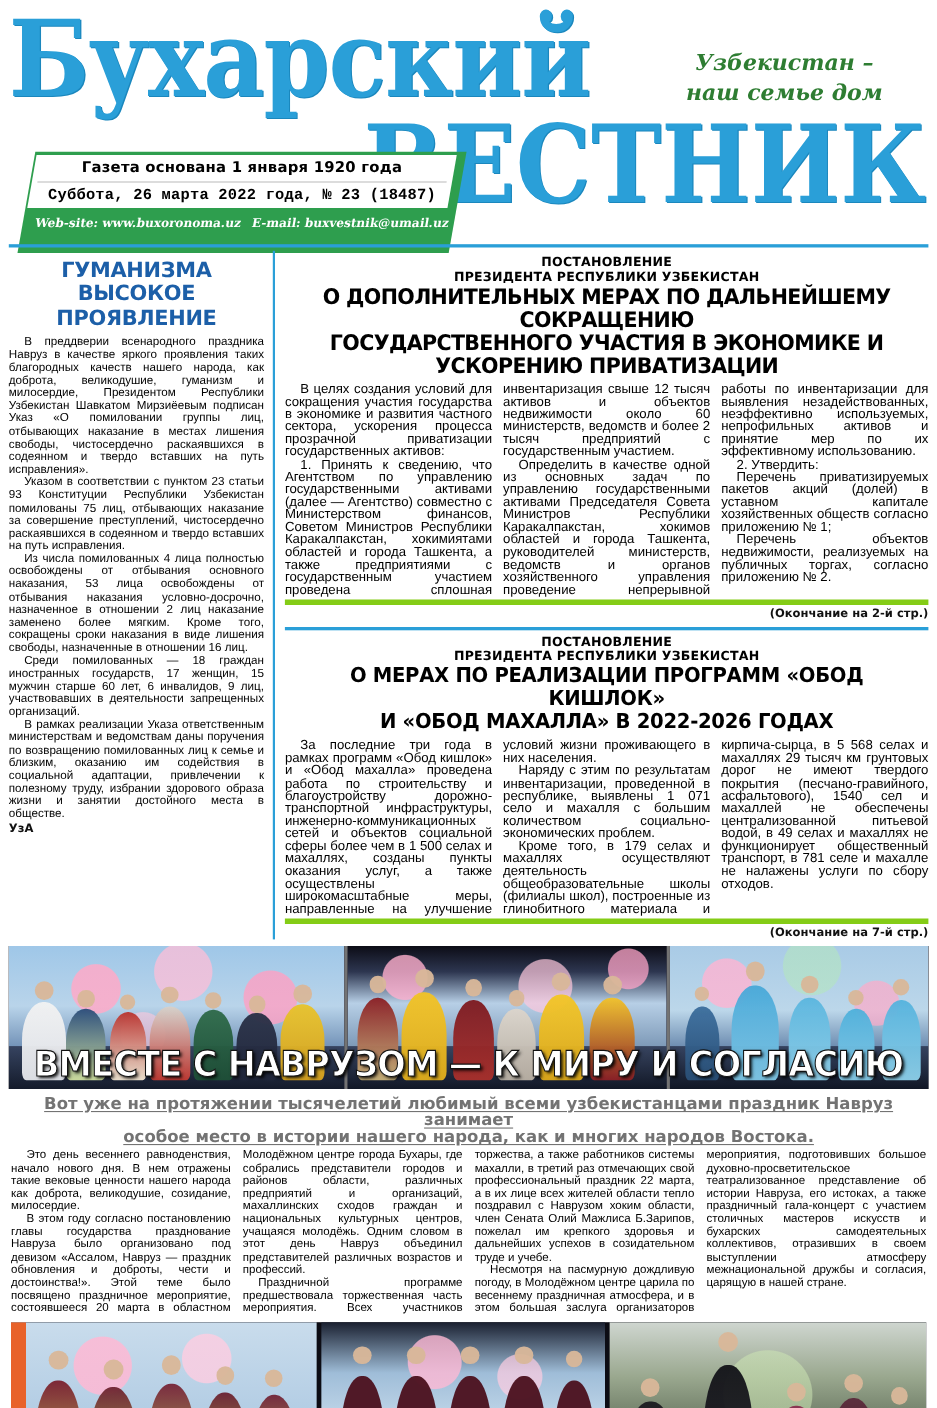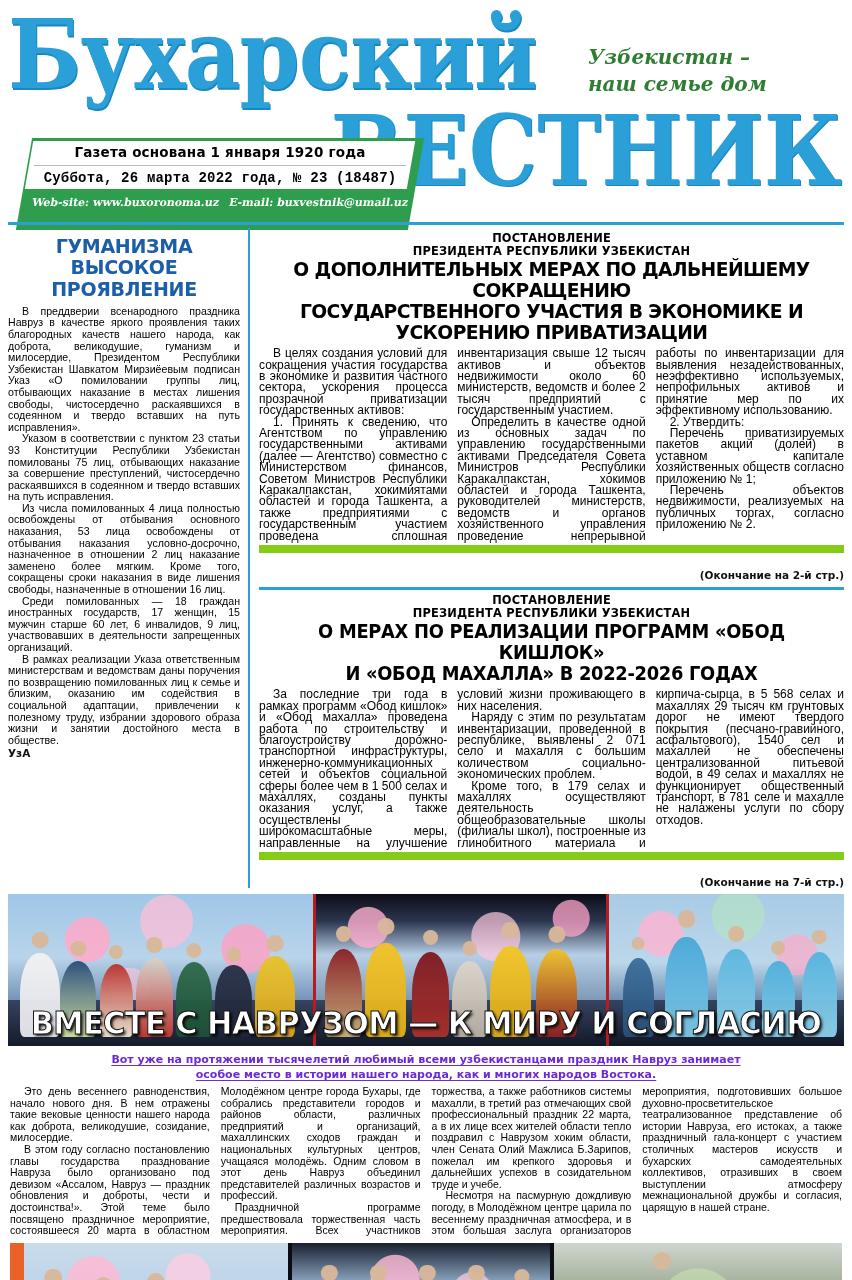--- a/index.html
+++ b/index.html
@@ -31,21 +31,21 @@
     font-weight:bold;
     font-size:86px;letter-spacing:0px;
     color:#2a9fd8;
     line-height:0.92;
     text-shadow:1px 1px 0 #1b87bd;
     transform:scaleY(1.14);
     transform-origin:right top;
   }
   .mast-slogan{
     position:absolute;right:14px;top:44px;
-    width:250px;text-align:left;
+    width:250px;text-align:center;
     font-family:"DejaVu Serif", serif;
     font-style:italic;font-weight:bold;
     font-size:20px;line-height:1.35;
     color:#2e7d32;
   }
   .mast-slogan div{white-space:nowrap;}
 
   
   .infobox{
     position:absolute;left:24px;top:138px;width:392px;height:92px;
@@ -140,30 +140,30 @@
   .decree-title.sm{font-size:18.6px;letter-spacing:-0.3px;}
 
   .cols3{column-count:3;column-gap:10px;column-rule:none;}
   .cols3 p.body{font-size:12px;line-height:11.4px;}
 
   .cont-note{
     margin-top:3px;
     text-align:right;
     font-family:"DejaVu Sans", sans-serif;
     font-weight:bold;font-size:10.5px;
-    border-top:8px solid #84cc16;
-    padding-top:16px;
+    border-top:5px solid #84cc16;
+    padding-top:2px;
   }
 
   .blue-div{height:3px;background:#2a9fd8;margin:6px 0 3px 0;}
 
   
   .photoband{
-    position:relative;margin:6px 8px 0 8px;height:152px;
-    display:flex;gap:3px;background:#b91c1c;
+    position:relative;margin:6px 8px 0 8px;height:130px;
+    display:flex;gap:3px;background:#737373;
   }
   .ph{position:relative;overflow:hidden;background:#1a1a2b;}
   .ph.p1{width:305px;}
   .ph.p2{width:290px;}
   .ph.p3{flex:1;}
 
   
   .backdrop-a{
     position:absolute;inset:0;
     background:
@@ -210,24 +210,24 @@
     text-shadow:2px 2px 3px rgba(0,0,0,.9);
     transform:scaleX(0.95);
     white-space:nowrap;
   }
 
   
   .deck{
     margin:6px 10px 4px 10px;
     text-align:center;
     font-family:"DejaVu Sans", sans-serif;
-    font-weight:bold;font-size:11px;line-height:15px;
+    font-weight:bold;font-size:15px;line-height:15px;
     text-decoration:underline;
     text-underline-offset:2px;
-    color:#6d28d9;
+    color:#737373;
   }
 
   
   .cols4{
     margin:4px 10px 0 10px;
     column-count:4;column-gap:11px;
   }
   .cols4 p.body{font-size:10.5px;line-height:11.6px;}
 
   
@@ -333,21 +333,21 @@
         <div class="decree-kicker">
           <div>ПОСТАНОВЛЕНИЕ</div>
           <div>ПРЕЗИДЕНТА РЕСПУБЛИКИ УЗБЕКИСТАН</div>
         </div>
         <div class="decree-title sm">
           <div>О МЕРАХ ПО РЕАЛИЗАЦИИ ПРОГРАММ «ОБОД КИШЛОК»</div>
           <div>И «ОБОД МАХАЛЛА» В 2022-2026 ГОДАХ</div>
         </div>
         <div class="cols3">
           <p class="body">За последние три года в рамках программ «Обод кишлок» и «Обод махалла» проведена работа по строительству и благоустройству дорожно-транспортной инфраструктуры, инженерно-коммуникационных сетей и объектов социальной сферы более чем в 1 500 селах и махаллях, созданы пункты оказания услуг, а также осуществлены широкомасштабные меры, направленные на улучшение условий жизни проживающего в них населения.</p>
-          <p class="body">Наряду с этим по результатам инвентаризации, проведенной в республике, выявлены 2 071 село и махалля с большим количеством социально-экономических проблем.</p>
+          <p class="body">Наряду с этим по результатам инвентаризации, проведенной в республике, выявлены 1 071 село и махалля с большим количеством социально-экономических проблем.</p>
           <p class="body">Кроме того, в 179 селах и махаллях осуществляют деятельность общеобразовательные школы (филиалы школ), построенные из глинобитного материала и кирпича-сырца, в 5 568 селах и махаллях 29 тысяч км грунтовых дорог не имеют твердого покрытия (песчано-гравийного, асфальтового), 1540 сел и махаллей не обеспечены централизованной питьевой водой, в 49 селах и махаллях не функционирует общественный транспорт, в 781 селе и махалле не налажены услуги по сбору отходов.</p>
         </div>
         <div class="cont-note">(Окончание на 7-й стр.)</div>
       </div>
 
     </div>
   </div>
 
   <div class="photoband">
 

